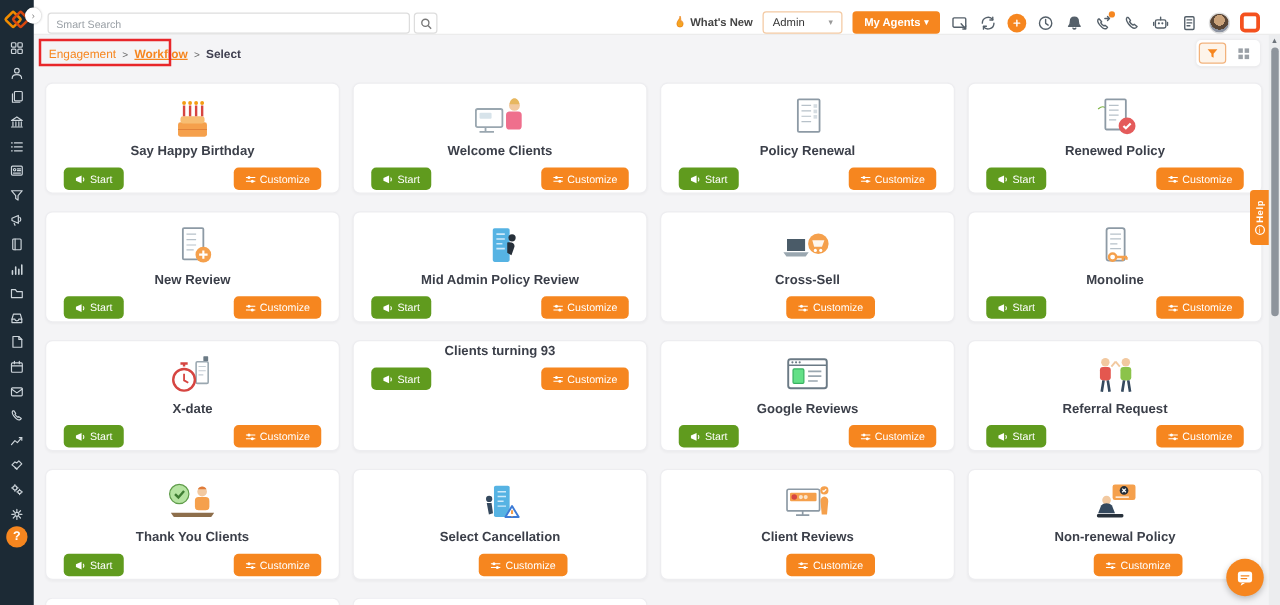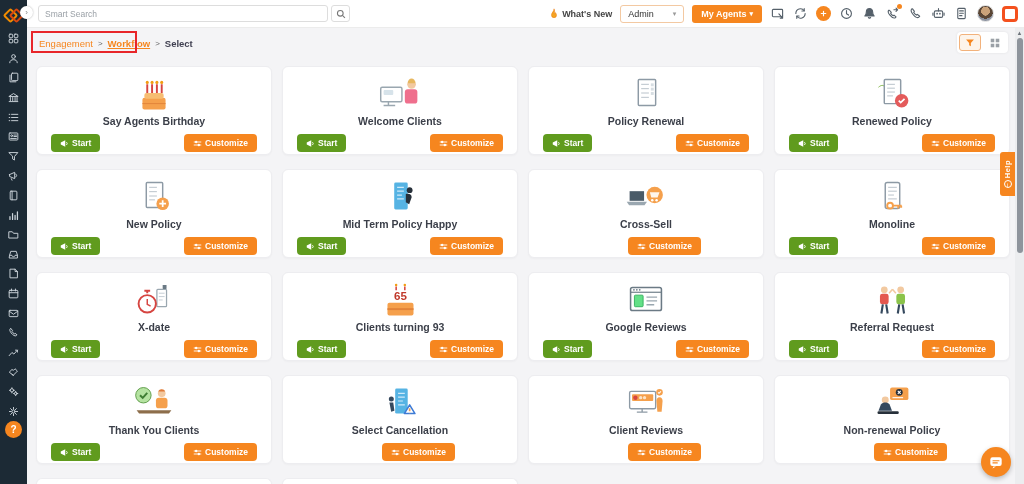--- a/index.html
+++ b/index.html
@@ -16,21 +16,21 @@
   .expand-toggle { position:absolute; left:20px; top:6px; width:13px; height:13px; border-radius:50%;
     background:#fff; color:#888; font-size:8px; line-height:13px; text-align:center; box-shadow:0 0 2px rgba(0,0,0,.3); z-index:6; }
   .nav { display:flex; flex-direction:column; align-items:center; gap:7.6px; flex:1; }
   .nav .sb-item { width:15px; height:12px; display:flex; align-items:center; justify-content:center; color:#cdd5db; cursor:pointer; }
   .nav .sb-item svg { display:block; }
   .help-bubble { width:17px; height:17px; border-radius:50%; background:#f6861f; color:#fff;
     font-size:10px; font-weight:bold; text-align:center; line-height:17px; margin:4px 0 46px 0; cursor:pointer; }
 
   
   .header { position:absolute; left:27px; top:0; right:0; height:28px; background:#fff;
-    display:flex; align-items:center; border-bottom:1px solid #ececec; z-index:4; padding:0 6px 0 11px; }
+    display:flex; align-items:flex-end; border-bottom:1px solid #ececec; z-index:4; padding:0 16px 0 11px; }
   .search-wrap { display:flex; align-items:center; }
   .search-input { width:290px; height:17px; border:1px solid #ddd; border-radius:3px;
     font-size:8.5px; padding:0 6px; color:#666; outline:none; }
   .search-input::placeholder { color:#9aa0a6; }
   .search-btn { width:19px; height:17px; border:1px solid #ddd; border-radius:3px; background:#fff;
     margin-left:3px; display:flex; align-items:center; justify-content:center; color:#777; cursor:pointer; }
   .h-right { margin-left:auto; display:flex; align-items:center; gap:8px; }
   .whats-new { display:flex; align-items:center; gap:3px; font-size:9px; color:#444; font-weight:bold; }
   .btn-admin { display:flex; align-items:center; gap:19px; border:1px solid #f3c9a2; background:#fff;
     border-radius:3px; font-size:9px; color:#333; padding:3px 7px; cursor:pointer; }
@@ -65,21 +65,21 @@
   .grid { position:absolute; left:36px; top:66px; display:grid;
     grid-template-columns:repeat(4, 236px); gap:14px 10px; }
   .card { width:236px; height:89px; background:#fff; border:1px solid #ededf0; border-radius:6px;
     display:flex; flex-direction:column; align-items:center; box-shadow:0 1px 2px rgba(0,0,0,.03); }
   .card .illus { height:46px; display:flex; align-items:flex-end; justify-content:center; padding-top:4px; }
   .card .title { font-size:10.5px; font-weight:bold; color:#3b3f49; margin-top:2px; }
   .card .actions { width:100%; display:flex; padding:0 14px; margin-top:7px; }
   .card .actions.both { justify-content:space-between; }
   .card .actions.single { justify-content:center; }
   .abtn { display:flex; align-items:center; gap:3px; border:none; border-radius:4px; color:#fff;
-    font-size:8.5px; font-weight:bold; padding:4px 9px; cursor:pointer; font-family:inherit; }
+    font-size:8.5px; font-weight:normal; padding:4px 9px; cursor:pointer; font-family:inherit; }
   .abtn.start { background:#609b1e; }
   .abtn.customize { background:#f6861f;margin-left:37px; }
   .card.partial { height:6px; overflow:hidden; border-bottom:none; border-radius:6px 6px 0 0; }
 
   
   .scrollbar { position:absolute; right:0; top:28px; bottom:0; width:9px; background:#ecedef; z-index:9; }
   .scroll-up { position:absolute; top:0; left:1px; width:7px; height:10px; color:#6d737b; font-size:6px; text-align:center; line-height:10px; }
   .scroll-thumb { position:absolute; top:10px; left:1.5px; width:6px; height:215px; background:#8e949c; border-radius:3px; cursor:pointer; }
   .help-tab { position:absolute; right:9px; top:152px; width:15px; height:44px; background:#f6861f;
     border-radius:3px 0 0 3px; color:#fff; display:flex; flex-direction:column; align-items:center; justify-content:center;
@@ -343,21 +343,21 @@
           <rect x="16" y="23" width="24" height="12" rx="2" fill="#f5a04c"></rect>
           <rect x="18" y="18" width="20" height="6" rx="2" fill="#f7bd72"></rect>
           <path d="M16 29h24" stroke="#e2833a"></path>
           <path d="M21 9v9M26 9v9M31 9v9M36 9v9" stroke="#d64541" stroke-width="2"></path>
           <circle cx="21" cy="7" r="1.6" fill="#f39c12"></circle>
           <circle cx="26" cy="7" r="1.6" fill="#f39c12"></circle>
           <circle cx="31" cy="7" r="1.6" fill="#f39c12"></circle>
           <circle cx="36" cy="7" r="1.6" fill="#f39c12"></circle>
         </svg>
       </div>
-    <div class="title">Say Agents Birthday</div>
+    <div class="title">Say Happy Birthday</div>
     <div class="actions both">
         <button class="abtn start">
           <svg width="9" height="9" viewBox="0 0 12 12" fill="none">
             <path d="M1 4.6v2.8l6 2.8V1.8L1 4.6z" fill="#fff" stroke="none"></path>
             <path d="M8.6 4.2a2.6 2.6 0 010 3.8" stroke="#fff" fill="none" stroke-width="1.2"></path>
           </svg>
           <span>Start</span>
         </button>
         <button class="abtn customize">
           <svg width="9" height="9" viewBox="0 0 12 12" fill="none">
@@ -463,21 +463,21 @@
 
   <div class="card">
     <div class="illus">
         <svg width="54" height="40" viewBox="0 0 56 36" fill="none">
           <rect x="20" y="4" width="17" height="26" rx="1" fill="#fff" stroke="#8d9aa5" stroke-width="1.5"></rect>
           <path d="M23 9h8M23 13.5h8M23 18h8M23 22h6" stroke="#b7c1c9"></path>
           <circle cx="37" cy="26" r="6.5" fill="#f5a04c"></circle>
           <path d="M37 22.5v7M33.5 26h7" stroke="#fff" stroke-width="1.8"></path>
         </svg>
       </div>
-    <div class="title">New Policy</div>
+    <div class="title">New Review</div>
     <div class="actions both">
         <button class="abtn start">
           <svg width="9" height="9" viewBox="0 0 12 12" fill="none">
             <path d="M1 4.6v2.8l6 2.8V1.8L1 4.6z" fill="#fff" stroke="none"></path>
             <path d="M8.6 4.2a2.6 2.6 0 010 3.8" stroke="#fff" fill="none" stroke-width="1.2"></path>
           </svg>
           <span>Start</span>
         </button>
         <button class="abtn customize">
           <svg width="9" height="9" viewBox="0 0 12 12" fill="none">
@@ -492,21 +492,21 @@
 
   <div class="card">
     <div class="illus">
         <svg width="54" height="40" viewBox="0 0 56 36" fill="none">
           <rect x="22" y="4" width="14" height="28" rx="1.5" fill="#56b3e3"></rect>
           <path d="M25 9h7M25 13h7M25 17h5M25 21h7" stroke="#cfeafa" stroke-width="1.3"></path>
           <circle cx="38" cy="12" r="3" fill="#27303a"></circle>
           <path d="M34 16c3.5-1 6.5.5 6 3.5l-2.5 7-3.5-2z" fill="#27303a"></path>
         </svg>
       </div>
-    <div class="title">Mid Term Policy Happy</div>
+    <div class="title">Mid Admin Policy Review</div>
     <div class="actions both">
         <button class="abtn start">
           <svg width="9" height="9" viewBox="0 0 12 12" fill="none">
             <path d="M1 4.6v2.8l6 2.8V1.8L1 4.6z" fill="#fff" stroke="none"></path>
             <path d="M8.6 4.2a2.6 2.6 0 010 3.8" stroke="#fff" fill="none" stroke-width="1.2"></path>
           </svg>
           <span>Start</span>
         </button>
         <button class="abtn customize">
           <svg width="9" height="9" viewBox="0 0 12 12" fill="none">
@@ -597,30 +597,20 @@
             <path d="M1 4h10M1 8h10" stroke="#fff" stroke-width="1.2"></path>
             <circle cx="4.2" cy="4" r="1.6" fill="#fff" stroke="none"></circle>
             <circle cx="7.8" cy="8" r="1.6" fill="#fff" stroke="none"></circle>
           </svg>
           <span>Customize</span>
         </button>
       </div>
   </div>
 
   <div class="card">
-    <div class="illus">
-        <svg width="54" height="40" viewBox="0 0 56 36" fill="none">
-          <rect x="15" y="22" width="27" height="13" rx="2" fill="#f5a04c"></rect>
-          <rect x="15" y="27.5" width="27" height="2" fill="#e2833a"></rect>
-          <path d="M24 5v4M33 5v4" stroke="#d64541" stroke-width="1.6"></path>
-          <circle cx="24" cy="3.5" r="1.3" fill="#f39c12"></circle>
-          <circle cx="33" cy="3.5" r="1.3" fill="#f39c12"></circle>
-          <text x="28.5" y="19.5" font-size="12" font-weight="bold" fill="#c0392b" text-anchor="middle" font-family="Liberation Sans,sans-serif">65</text>
-        </svg>
-      </div>
     <div class="title">Clients turning 93</div>
     <div class="actions both">
         <button class="abtn start">
           <svg width="9" height="9" viewBox="0 0 12 12" fill="none">
             <path d="M1 4.6v2.8l6 2.8V1.8L1 4.6z" fill="#fff" stroke="none"></path>
             <path d="M8.6 4.2a2.6 2.6 0 010 3.8" stroke="#fff" fill="none" stroke-width="1.2"></path>
           </svg>
           <span>Start</span>
         </button>
         <button class="abtn customize">

